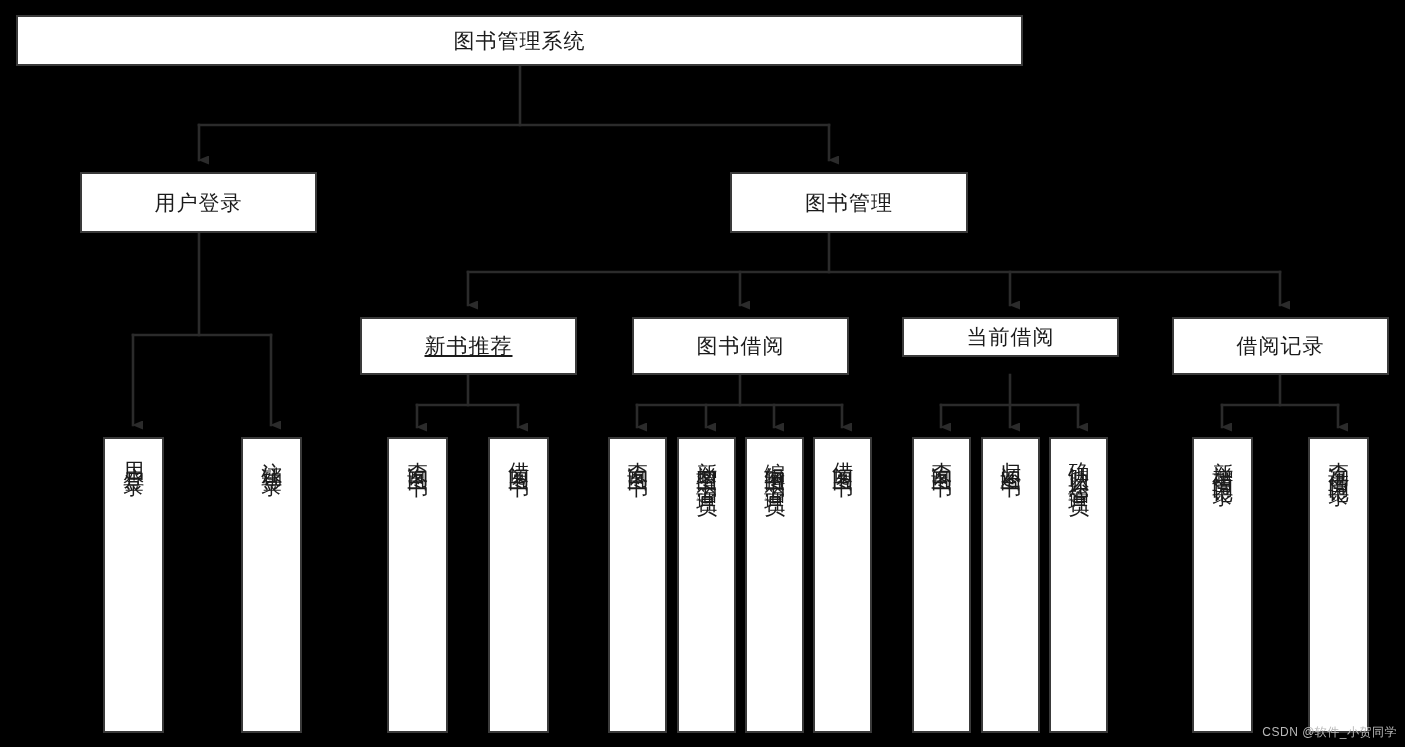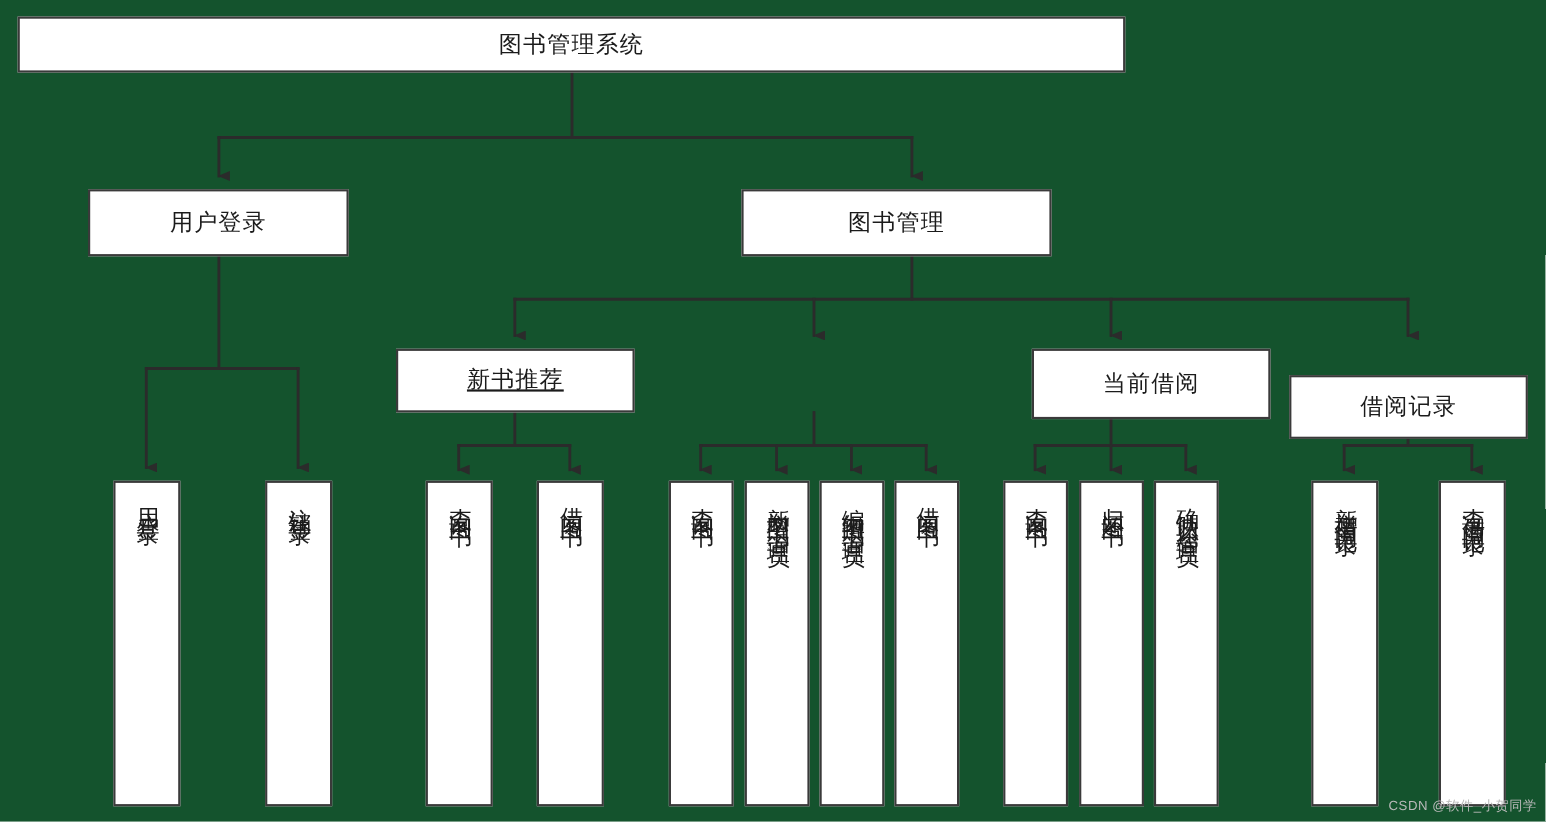--- a/index.html
+++ b/index.html
@@ -5,21 +5,21 @@
   * { box-sizing: border-box; }
   html, body {
     margin: 0; padding: 0;
     background: #ffffff;
     font-family: "Liberation Sans", "DejaVu Sans", sans-serif;
   }
   #canvas {
     position: relative;
     width: 1405px;
     height: 747px;
-    background: #14532d;
+    background: #000000;
     overflow: hidden;
   }
   svg.wires {
     position: absolute;
     left: 0; top: 0;
     width: 1405px; height: 747px;
     pointer-events: none;
   }
   .node {
     position: absolute;
@@ -117,31 +117,34 @@
     </g>
   </svg>
 
   <div class="node horiz" style="left:16px; top:15px; width:1007px; height:51px;">
     <span>图书管理系统</span>
   </div>
 
   <div class="node horiz" style="left:80px; top:172px; width:237px; height:61px;">
     <span>用户登录</span>
   </div>
-  <div class="node horiz" style="left:674px; top:172px; width:282px; height:61px;">
+  <div class="node horiz" style="left:730px; top:172px; width:238px; height:61px;">
     <span>图书管理</span>
   </div>
 
   <div class="node horiz" style="left:360px; top:317px; width:217px; height:58px;text-decoration:underline;">
     <span>新书推荐</span>
   </div>
-  <div class="node horiz" style="left:902px; top:317px; width:217px; height:64px;margin-left:36px;">
+  <div class="node horiz" style="left:632px; top:317px; width:217px; height:58px;">
+    <span>图书借阅</span>
+  </div>
+  <div class="node horiz" style="left:902px; top:317px; width:217px; height:40px;">
     <span>当前借阅</span>
   </div>
-  <div class="node horiz" style="left:1172px; top:317px; width:217px; height:58px;margin-top:24px;">
+  <div class="node horiz" style="left:1172px; top:317px; width:217px; height:58px;">
     <span>借阅记录</span>
   </div>
 
   <div class="node vert" style="left:103px; top:437px; width:61px; height:296px;">
     <span class="vtext">用户登录</span>
   </div>
   <div class="node vert" style="left:241px; top:437px; width:61px; height:296px;">
     <span class="vtext">注销登录</span>
   </div>
 

